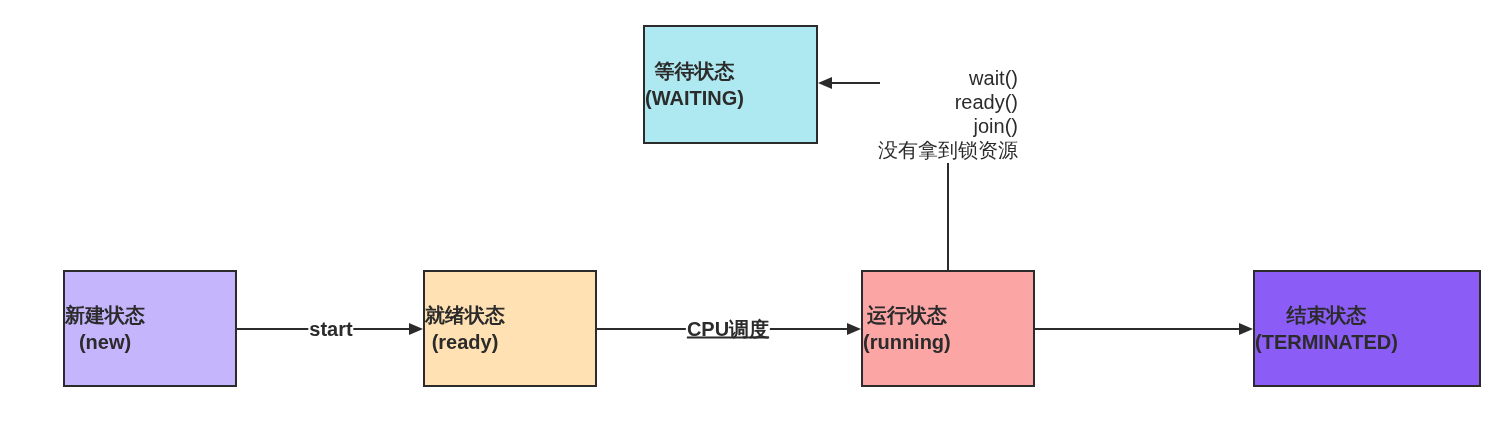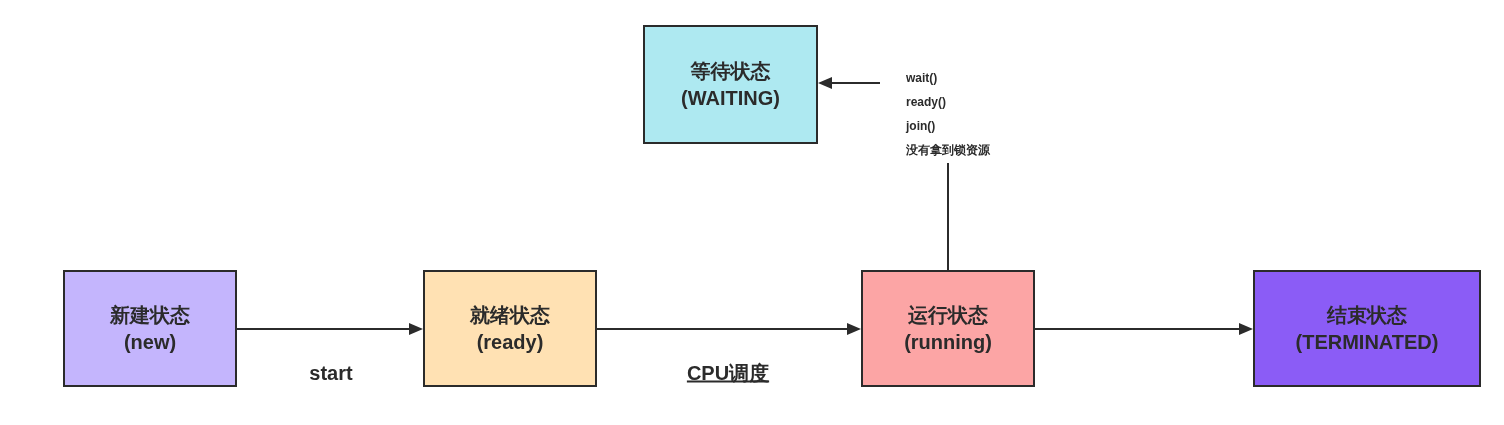--- a/index.html
+++ b/index.html
@@ -14,21 +14,21 @@
     height: 425px;
     background: #ffffff;
     overflow: hidden;
   }
   .node {
     position: absolute;
     border: 2px solid #2b2b2b;
     box-sizing: border-box;
     display: flex;
     align-items: center;
-    justify-content: center;
+    justify-content: flex-start;
     text-align: center;
     color: #2b2b2b;
     font-weight: bold;
     font-size: 20px;
     line-height: 27px;
   }
   .hline {
     position: absolute;
     height: 2px;
     background: #2b2b2b;
@@ -56,29 +56,28 @@
   }
   .edge-label {
     position: absolute;
     transform: translate(-50%, -50%);
     background: #ffffff;
     color: #2b2b2b;
     font-weight: bold;
     font-size: 20px;
     white-space: nowrap;
     padding: 0 1px;
-    margin-top: 44px;
   }
   .methods {
     position: absolute;
     transform: translateX(-50%);
-    text-align: left;
+    text-align: right;
     color: #2b2b2b;
-    font-weight: bold;
-    font-size: 12px;
+    font-weight: normal;
+    font-size: 20px;
     line-height: 24px;
     white-space: nowrap;
   }
 </style>
 </head>
 <body>
 
 <div class="canvas">
 
   <div class="node" style="left: 643px; top: 25px; width: 175px; height: 119px; background-color: rgb(174, 233, 241);">

